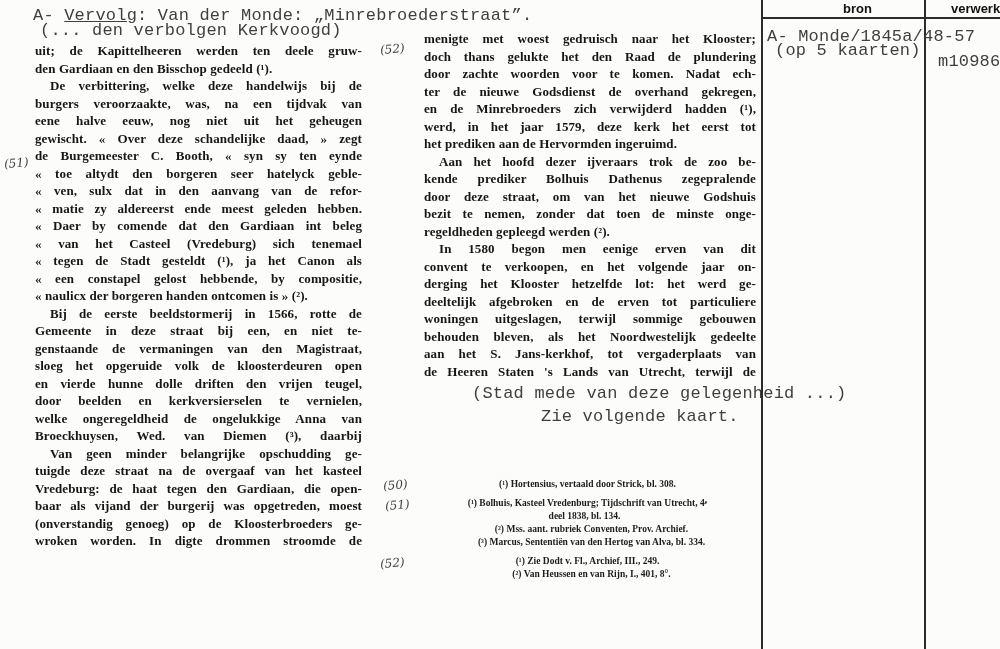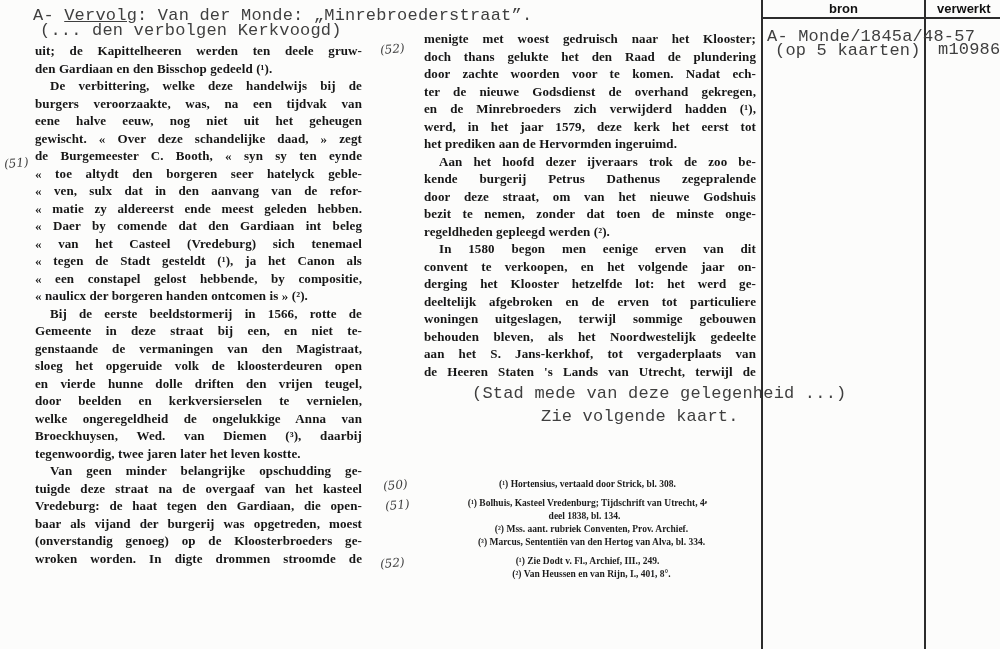--- a/index.html
+++ b/index.html
@@ -39,21 +39,21 @@
     position:absolute; font-family:"DejaVu Serif", serif; font-style:italic;
     font-size:12px; color:#3e3e3e; transform:rotate(-5deg); white-space:pre;
   }
   
   .vline { position:absolute; top:0; width:2px; height:649px; background:#2c2c2c; }
   .vline.v1 { left:761px; }
   .vline.v2 { left:924px; }
   .hline { position:absolute; top:17px; left:761px; width:239px; height:2px; background:#2c2c2c; }
   .thead {
     position:absolute; top:1px; font-family:"Liberation Sans", sans-serif;
-    font-weight:bold; font-size:13px; color:#111;
+    font-weight:bold; font-size:13px; color:#111;padding-left:14px;
   }
   .thead.bron { left:763px; width:161px; text-align:center; }
   .thead.verwerkt { left:937px; }
 </style>
 </head>
 <body>
 
 <div class="page">
 
   <div class="tw" style="left:33px; top:6px;"><span>A- </span><span class="ul">Vervolg</span><span>: Van der Monde: „Minrebroederstraat”.</span></div>
@@ -76,38 +76,37 @@
       <div class="pline">« een constapel gelost hebbende, by compositie,</div>
       <div class="pline end">« naulicx der borgeren handen ontcomen is » (²).</div>
       <div class="pline ind">Bij de eerste beeldstormerij in 1566, rotte de</div>
       <div class="pline">Gemeente in deze straat bij een, en niet te-</div>
       <div class="pline">genstaande de vermaningen van den Magistraat,</div>
       <div class="pline">sloeg het opgeruide volk de kloosterdeuren open</div>
       <div class="pline">en vierde hunne dolle driften den vrijen teugel,</div>
       <div class="pline">door beelden en kerkversierselen te vernielen,</div>
       <div class="pline">welke ongeregeldheid de ongelukkige Anna van</div>
       <div class="pline">Broeckhuysen, Wed. van Diemen (³), daarbij</div>
-      <div class="pline end">tegenwoordig, twee jaren later het leven kostte.</div>
       <div class="pline ind">Van geen minder belangrijke opschudding ge-</div>
       <div class="pline">tuigde deze straat na de overgaaf van het kasteel</div>
       <div class="pline">Vredeburg: de haat tegen den Gardiaan, die open-</div>
       <div class="pline">baar als vijand der burgerij was opgetreden, moest</div>
       <div class="pline">(onverstandig genoeg) op de Kloosterbroeders ge-</div>
       <div class="pline">wroken worden.  In digte drommen stroomde de</div>
     </div>
   <div class="printcol col-right">
       <div class="pline">menigte met woest gedruisch naar het Klooster;</div>
       <div class="pline">doch thans gelukte het den Raad de plundering</div>
       <div class="pline">door zachte woorden voor te komen.  Nadat ech-</div>
       <div class="pline">ter de nieuwe Godsdienst de overhand gekregen,</div>
       <div class="pline">en de Minrebroeders zich verwijderd hadden (¹),</div>
       <div class="pline">werd, in het jaar 1579, deze kerk het eerst tot</div>
       <div class="pline end">het prediken aan de Hervormden ingeruimd.</div>
       <div class="pline ind">Aan het hoofd dezer ijveraars trok de zoo be-</div>
-      <div class="pline">kende burgerij Petrus Dathenus zegepralende</div>
+      <div class="pline">kende prediker Bolhuis Dathenus zegepralende</div>
       <div class="pline">door deze straat, om van het nieuwe Godshuis</div>
       <div class="pline">bezit te nemen, zonder dat toen de minste onge-</div>
       <div class="pline end">regeldheden gepleegd werden (²).</div>
       <div class="pline ind">In 1580 begon men eenige erven van dit</div>
       <div class="pline">convent te verkoopen, en het volgende jaar on-</div>
       <div class="pline">derging het Klooster hetzelfde lot: het werd ge-</div>
       <div class="pline">deeltelijk afgebroken en de erven tot particuliere</div>
       <div class="pline">woningen uitgeslagen, terwijl sommige gebouwen</div>
       <div class="pline">behouden bleven, als het Noordwestelijk gedeelte</div>
       <div class="pline">aan het S. Jans-kerkhof, tot vergaderplaats van</div>
@@ -133,15 +132,15 @@
       <div class="fnline fn-sub">(²) Van Heussen en van Rijn, I., 401, 8°.</div>
     </div>
 
   <div class="vline v1"></div>
   <div class="vline v2"></div>
   <div class="hline"></div>
   <div class="thead bron">bron</div>
   <div class="thead verwerkt">verwerkt</div>
   <div class="tw" style="left:767px; top:27px;">A- Monde/1845a/48-57</div>
   <div class="tw" style="left:775px; top:41px;">(op 5 kaarten)</div>
-  <div class="tw" style="left:938px; top:40px;text-align:center;">m10986</div>
+  <div class="tw" style="left:938px; top:52px;text-align:center;">m10986</div>
 
 </div>
 
 </body></html>

